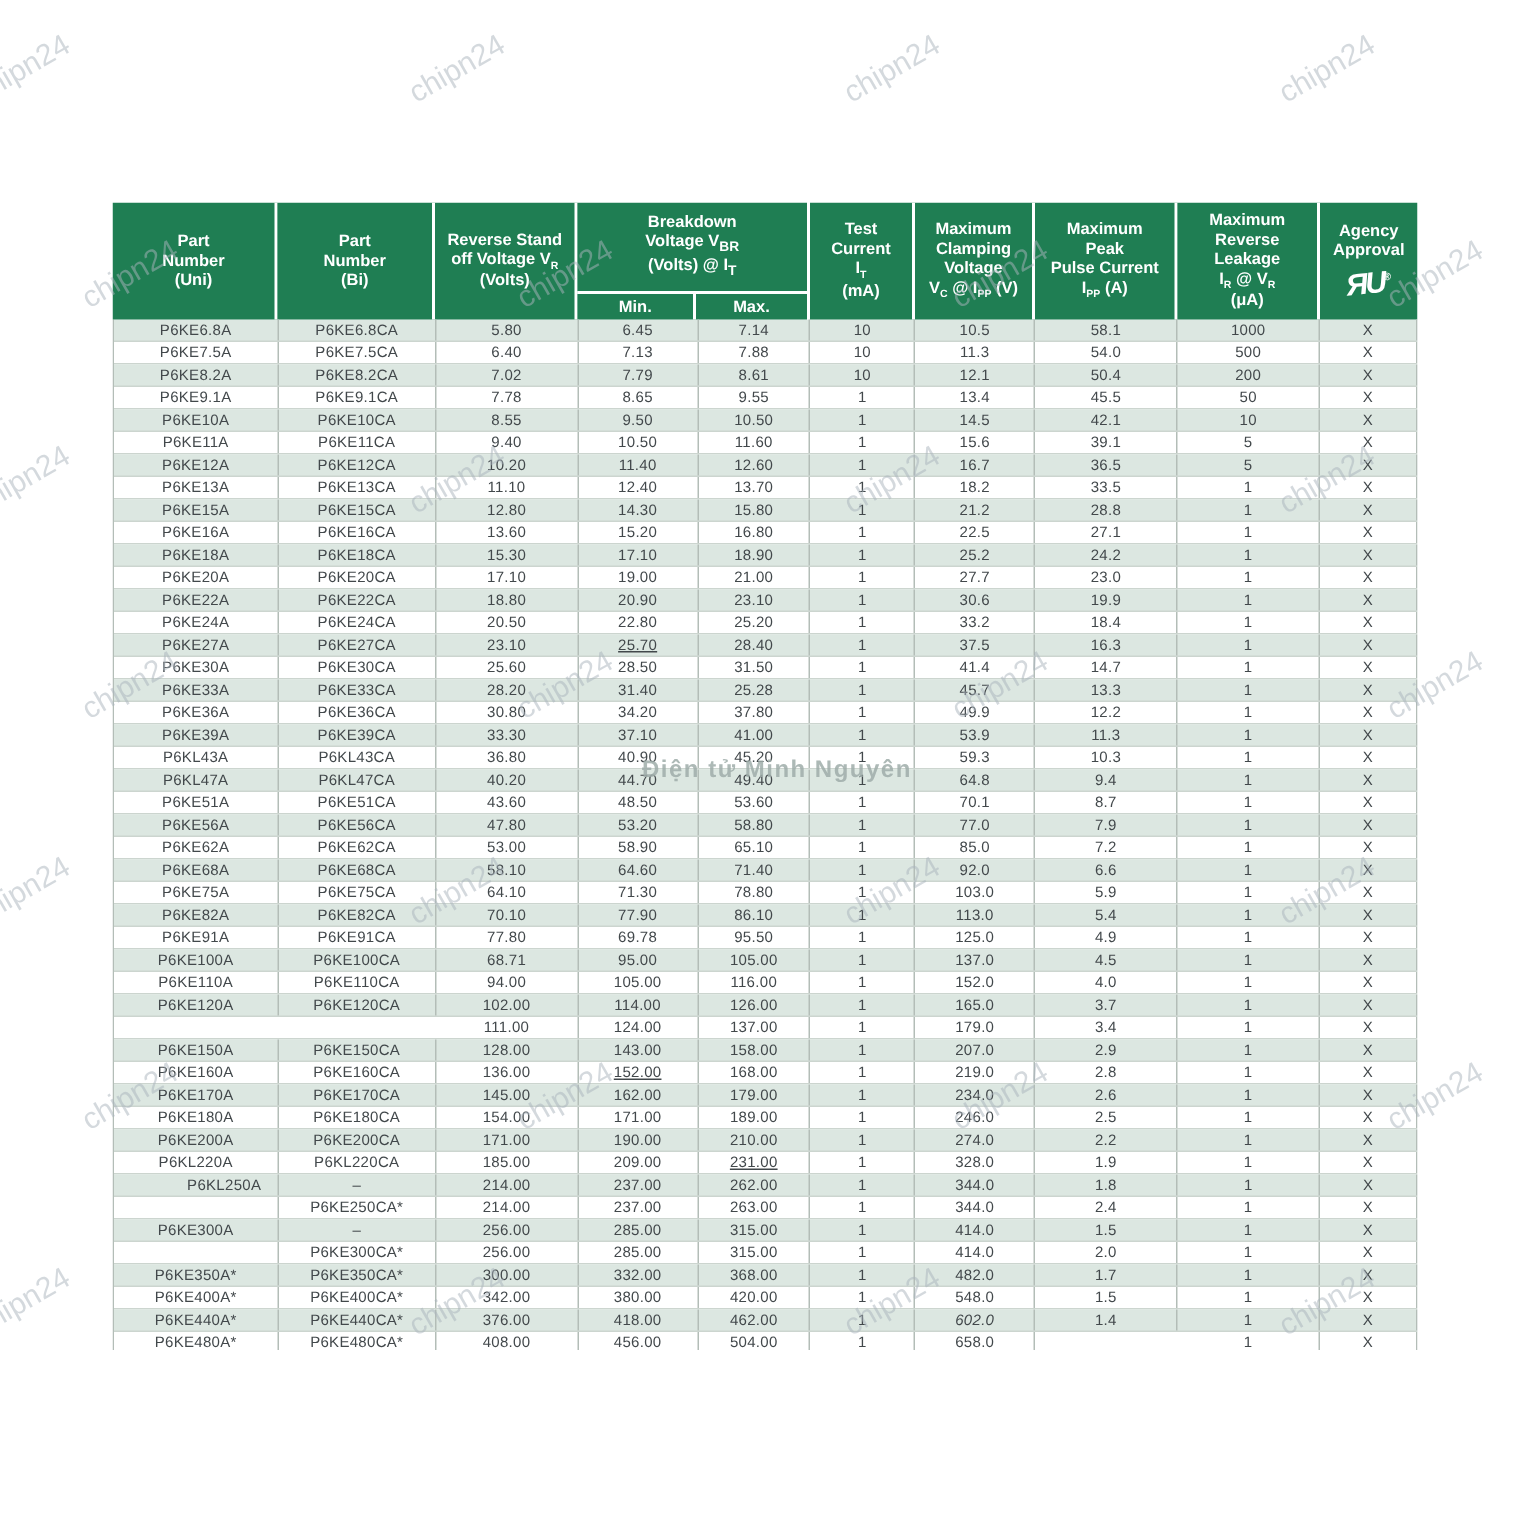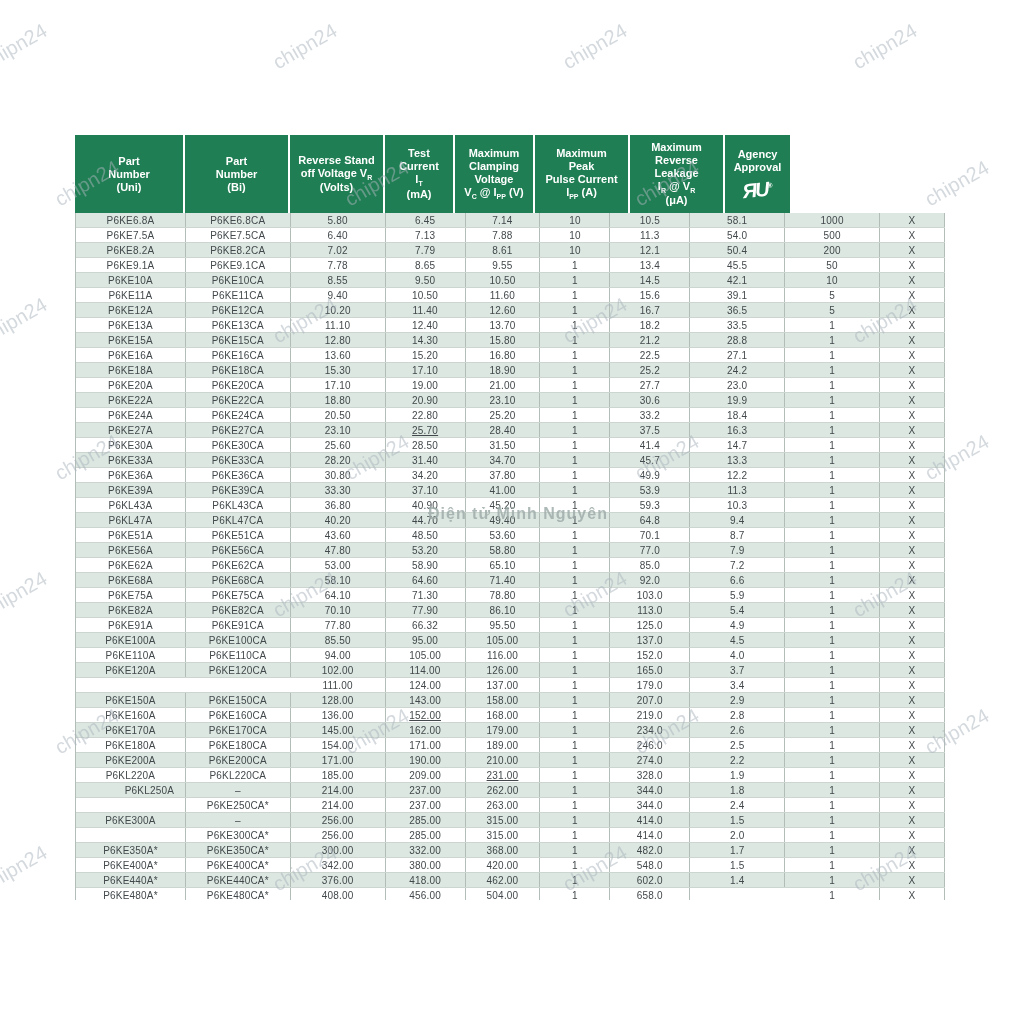--- a/index.html
+++ b/index.html
@@ -51,20 +51,31 @@
         <div class="hcell" style="width: 105px;">
           <span>Part</span>
           <span>Number</span>
           <span>(Bi)</span>
         </div>
         <div class="hcell" style="width: 95px;">
           <span>Reverse Stand</span>
           <span>off Voltage V<sub>R</sub></span>
           <span>(Volts)</span>
         </div>
+        <div class="hgroup" style="width: 155px;">
+          <div class="gtitle">
+            <span>Breakdown</span>
+            <span>Voltage V<sub>BR</sub></span>
+            <span>(Volts) @ I<sub>T</sub></span>
+          </div>
+          <div class="gsub">
+            <div class="scell" style="width: 80px;">Min.</div>
+            <div class="scell" style="width: 75px;">Max.</div>
+          </div>
+        </div>
         <div class="hcell" style="width: 70px;">
           <span>Test</span>
           <span>Current</span>
           <span>I<sub>T</sub></span>
           <span>(mA)</span>
         </div>
         <div class="hcell" style="width: 80px;">
           <span>Maximum</span>
           <span>Clamping</span>
           <span>Voltage</span>
@@ -280,21 +291,21 @@
           <div class="cell" style="width: 80px;">41.4</div>
           <div class="cell" style="width: 95px;">14.7</div>
           <div class="cell" style="width: 95px;">1</div>
           <div class="cell" style="width: 65px;">X</div>
         </div>
         <div class="row alt">
           <div class="cell" style="width: 110px;">P6KE33A</div>
           <div class="cell" style="width: 105px;">P6KE33CA</div>
           <div class="cell" style="width: 95px;">28.20</div>
           <div class="cell" style="width: 80px;">31.40</div>
-          <div class="cell" style="width: 75px;">34.70</div>
+          <div class="cell" style="width: 75px;">25.28</div>
           <div class="cell" style="width: 70px;">1</div>
           <div class="cell" style="width: 80px;">45.7</div>
           <div class="cell" style="width: 95px;">13.3</div>
           <div class="cell" style="width: 95px;">1</div>
           <div class="cell" style="width: 65px;">X</div>
         </div>
         <div class="row">
           <div class="cell" style="width: 110px;">P6KE36A</div>
           <div class="cell" style="width: 105px;">P6KE36CA</div>
           <div class="cell" style="width: 95px;">30.80</div>
@@ -411,32 +422,32 @@
           <div class="cell" style="width: 70px;">1</div>
           <div class="cell" style="width: 80px;">113.0</div>
           <div class="cell" style="width: 95px;">5.4</div>
           <div class="cell" style="width: 95px;">1</div>
           <div class="cell" style="width: 65px;">X</div>
         </div>
         <div class="row">
           <div class="cell" style="width: 110px;">P6KE91A</div>
           <div class="cell" style="width: 105px;">P6KE91CA</div>
           <div class="cell" style="width: 95px;">77.80</div>
-          <div class="cell" style="width: 80px;">66.32</div>
+          <div class="cell" style="width: 80px;">69.78</div>
           <div class="cell" style="width: 75px;">95.50</div>
           <div class="cell" style="width: 70px;">1</div>
           <div class="cell" style="width: 80px;">125.0</div>
           <div class="cell" style="width: 95px;">4.9</div>
           <div class="cell" style="width: 95px;">1</div>
           <div class="cell" style="width: 65px;">X</div>
         </div>
         <div class="row alt">
           <div class="cell" style="width: 110px;">P6KE100A</div>
           <div class="cell" style="width: 105px;">P6KE100CA</div>
-          <div class="cell" style="width: 95px;">85.50</div>
+          <div class="cell" style="width: 95px;">68.71</div>
           <div class="cell" style="width: 80px;">95.00</div>
           <div class="cell" style="width: 75px;">105.00</div>
           <div class="cell" style="width: 70px;">1</div>
           <div class="cell" style="width: 80px;">137.0</div>
           <div class="cell" style="width: 95px;">4.5</div>
           <div class="cell" style="width: 95px;">1</div>
           <div class="cell" style="width: 65px;">X</div>
         </div>
         <div class="row">
           <div class="cell" style="width: 110px;">P6KE110A</div>
@@ -618,21 +629,21 @@
           <div class="cell" style="width: 95px;">1</div>
           <div class="cell" style="width: 65px;">X</div>
         </div>
         <div class="row alt">
           <div class="cell" style="width: 110px;">P6KE440A*</div>
           <div class="cell" style="width: 105px;">P6KE440CA*</div>
           <div class="cell" style="width: 95px;">376.00</div>
           <div class="cell" style="width: 80px;">418.00</div>
           <div class="cell" style="width: 75px;">462.00</div>
           <div class="cell" style="width: 70px;">1</div>
-          <div class="cell" style="width: 80px;">602.0</div>
+          <div class="cell" style="width: 80px; font-style: italic;">602.0</div>
           <div class="cell" style="width: 95px;">1.4</div>
           <div class="cell" style="width: 95px;">1</div>
           <div class="cell" style="width: 65px;">X</div>
         </div>
         <div class="row">
           <div class="cell" style="width: 110px;">P6KE480A*</div>
           <div class="cell" style="width: 105px;">P6KE480CA*</div>
           <div class="cell" style="width: 95px;">408.00</div>
           <div class="cell" style="width: 80px;">456.00</div>
           <div class="cell" style="width: 75px;">504.00</div>

